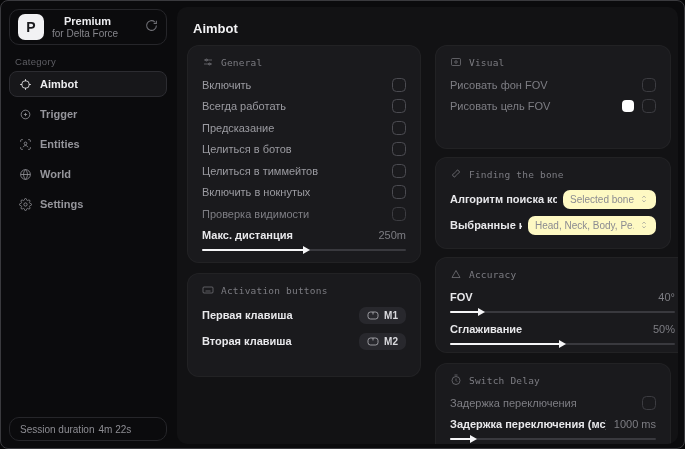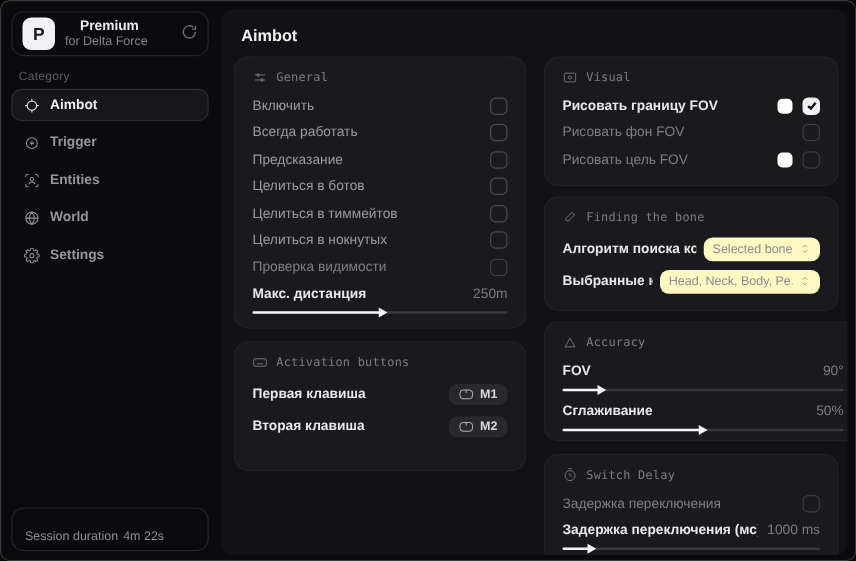--- a/index.html
+++ b/index.html
@@ -38,21 +38,21 @@
   .nav-item {
     height:26px; border-radius:8px; display:flex; align-items:center; gap:8px;
     padding:0 9px; font-size:11px; color:#96969c; border:1px solid transparent;
     cursor:pointer;
     font-weight:bold;
   }
   .nav-item.active { background:#17171a; border-color:#2c2c31; color:#ededf0; font-weight:700; }
   .nav-item .nicon { width:13px; height:13px; display:flex; flex:0 0 auto; }
   .nav-item svg { width:13px; height:13px; stroke:currentColor; fill:none; stroke-width:1.5; }
   .session {
-    position:absolute; left:8px; right:6px; bottom:7px; height:35px;
+    position:absolute; left:8px; right:6px; bottom:7px; height:24px;
     border:1px solid #26262a; border-radius:10px;
     display:flex; align-items:flex-end; padding:5px 10px;
     font-size:10px; color:#8d8d93; gap:4px;
   }
   
   .main {
     position:absolute; left:176px; top:6px; width:501px; height:437px;
     background:#121214; border-radius:10px; overflow:hidden;
   }
   .page-title { position:absolute; left:16px; top:14px; font-size:13px; font-weight:700; color:#f2f2f4; }
@@ -216,21 +216,21 @@
         </div>
       <div class="row">
           <span class="row-lab">Целиться в ботов</span>
           <span class="cb"></span>
         </div>
       <div class="row">
           <span class="row-lab">Целиться в тиммейтов</span>
           <span class="cb"></span>
         </div>
       <div class="row">
-          <span class="row-lab">Целиться в нокнутых</span>
+          <span class="row-lab">Включить в нокнутых</span>
           <span class="cb"></span>
         </div>
       <div class="row">
           <span class="row-lab dim">Проверка видимости</span>
           <span class="cb faint"></span>
         </div>
       <div class="row">
         <span class="row-lab bright">Макс. дистанция</span>
         <span class="row-val">250m</span>
       </div>
@@ -273,29 +273,20 @@
 
     <div class="card card-visual">
       <div class="card-head">
         <svg viewBox="0 0 24 24">
             <rect x="3" y="5" width="18" height="14" rx="2"></rect>
             <circle cx="12" cy="12" r="2.5"></circle>
           </svg>
         <span>Visual</span>
       </div>
       <div class="row">
-        <span class="row-lab bright">Рисовать границу FOV</span>
-        <span class="swatch"></span>
-        <span class="cb checked">
-            <svg viewBox="0 0 12 12">
-              <polyline points="2,6.5 5,9 10,3"></polyline>
-            </svg>
-          </span>
-      </div>
-      <div class="row">
         <span class="row-lab dim">Рисовать фон FOV</span>
         <span class="cb faint"></span>
       </div>
       <div class="row">
         <span class="row-lab dim">Рисовать цель FOV</span>
         <span class="swatch"></span>
         <span class="cb faint"></span>
       </div>
     </div>
 
@@ -328,21 +319,21 @@
 
     <div class="card card-accuracy">
       <div class="card-head">
         <svg viewBox="0 0 24 24">
             <path d="M4 19L12 5l8 14H4z"></path>
           </svg>
         <span>Accuracy</span>
       </div>
       <div class="row">
         <span class="row-lab bright">FOV</span>
-        <span class="row-val">90°</span>
+        <span class="row-val">40°</span>
       </div>
       <div class="slider-wrap">
         <div class="track">
             <div class="fill" style="width: 13%;"></div>
           </div>
       </div>
       <div class="row">
         <span class="row-lab bright">Сглаживание</span>
         <span class="row-val">50%</span>
       </div>

